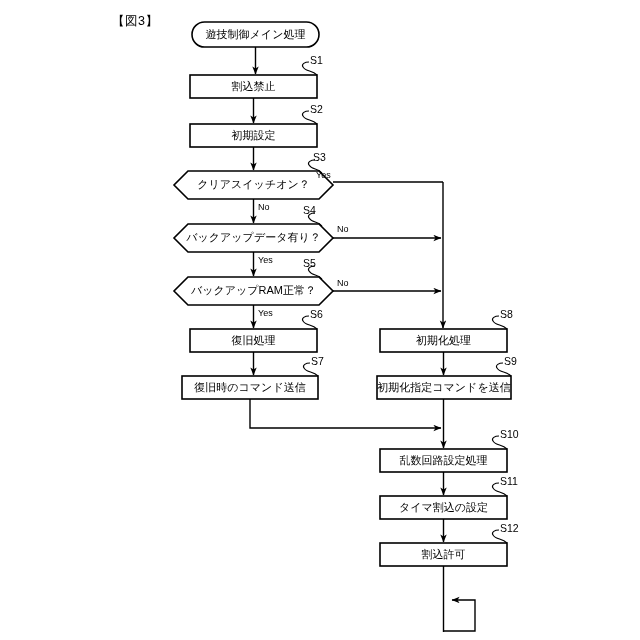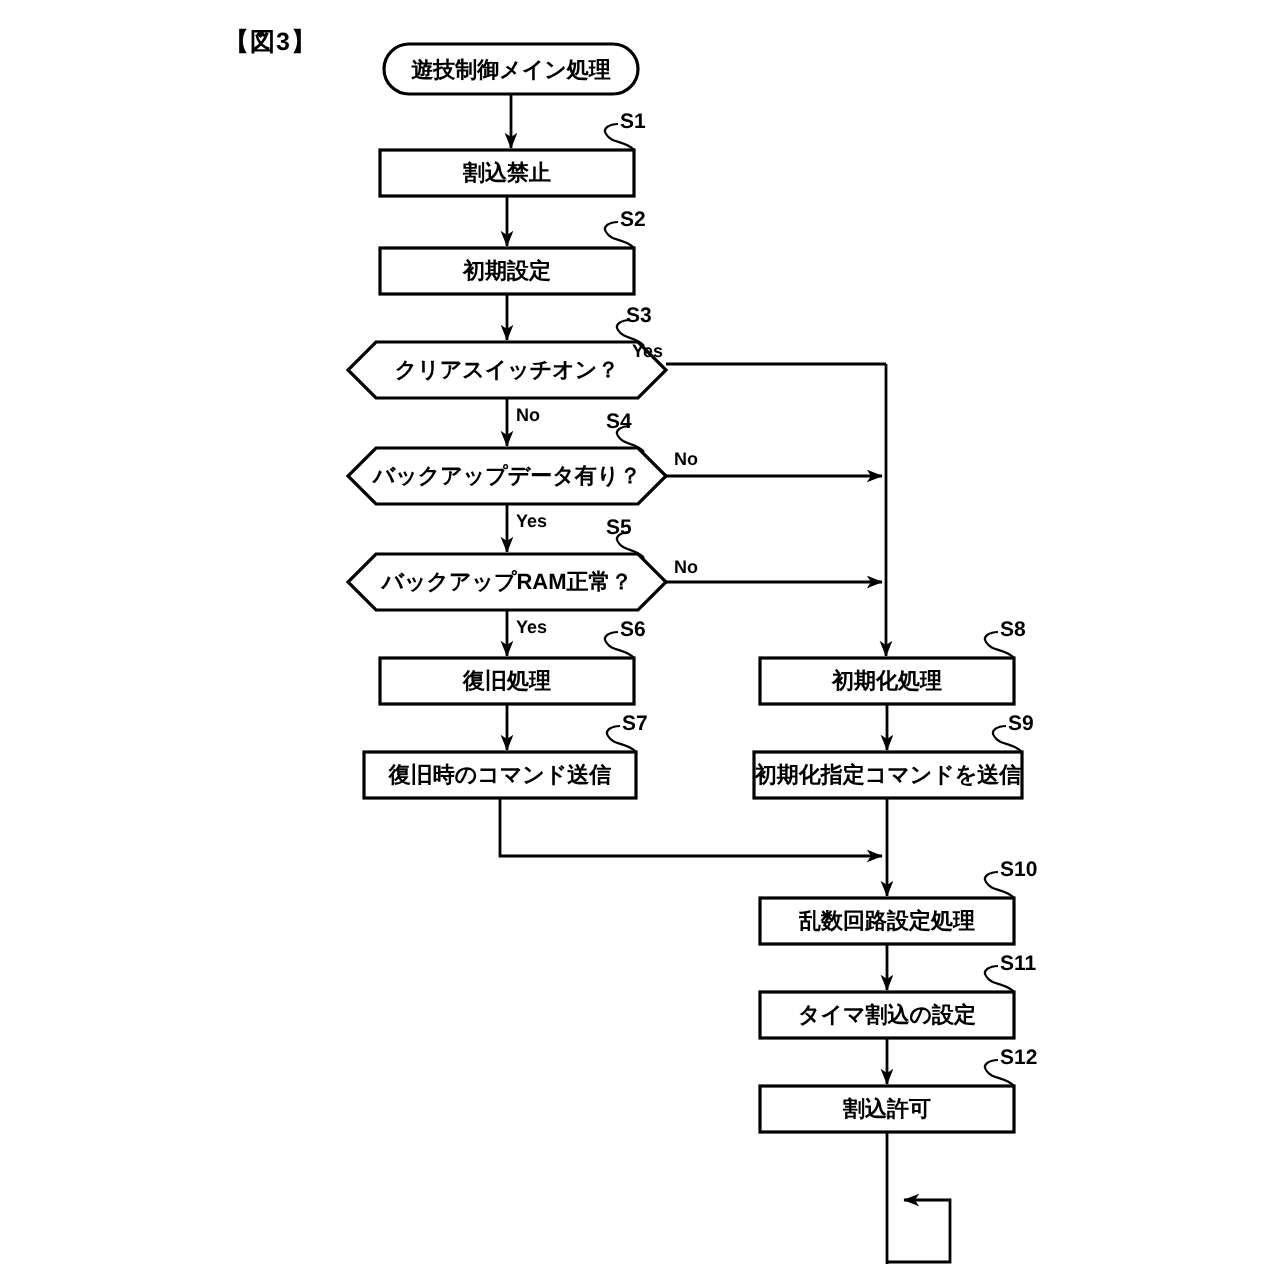--- a/index.html
+++ b/index.html
@@ -12,21 +12,20 @@
     height: 640px;
     font-family: "Liberation Sans", "DejaVu Sans", sans-serif;
     color: #000000;
     overflow: hidden;
   }
   #canvas {
     position: relative;
     width: 640px;
     height: 520px;
     background: #ffffff;
-    font-weight: bold;
   }
   #fig-title {
     position: absolute;
     left: 112px;
     top: 13px;
     font-size: 12.5px;
     letter-spacing: 0.5px;
     white-space: nowrap;
     color: #000;
   }

